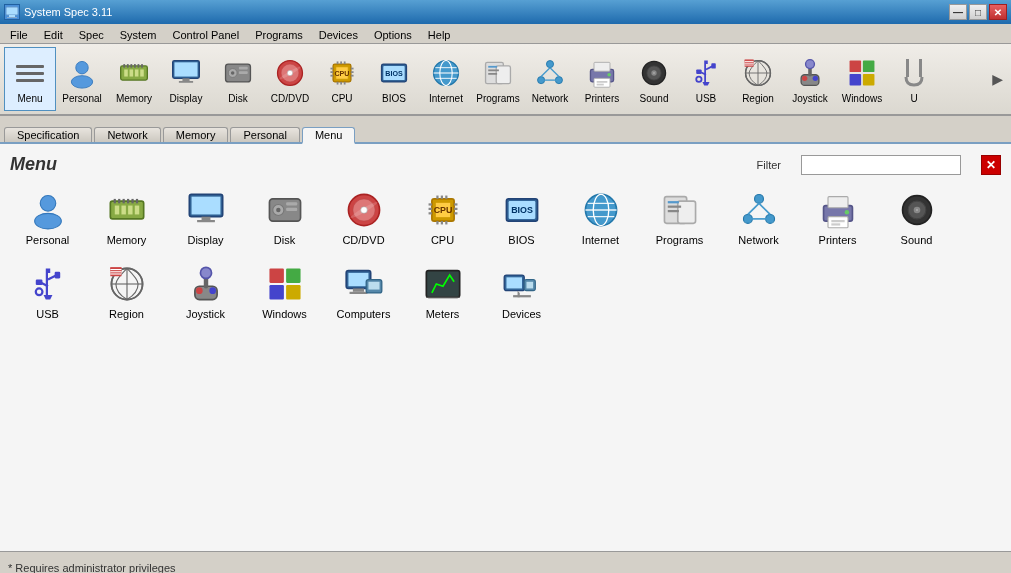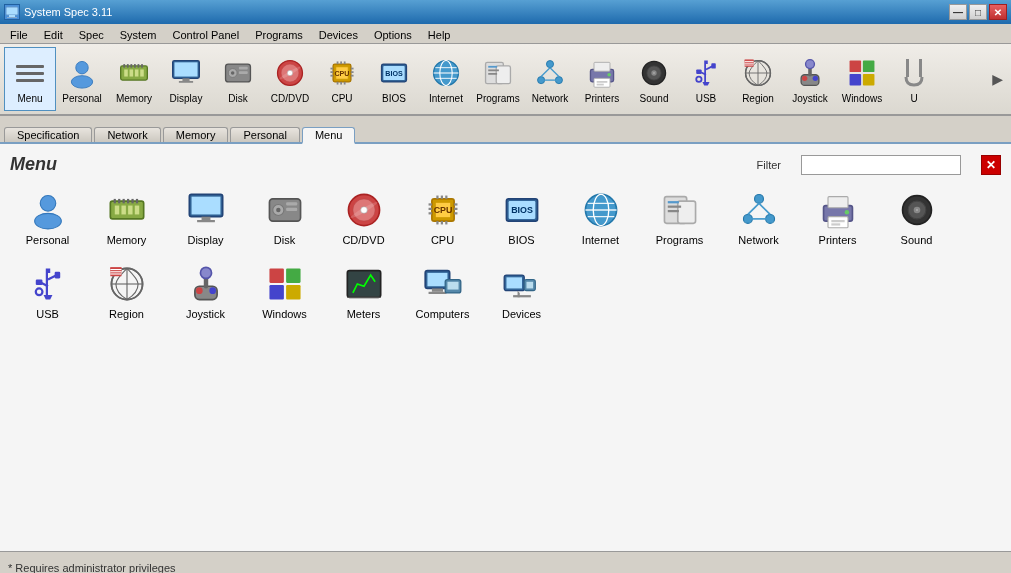--- a/index.html
+++ b/index.html
@@ -739,43 +739,43 @@
             <rect x="19" y="4" width="13" height="13" rx="1" fill="#44aa44"></rect>
             <rect x="4" y="19" width="13" height="13" rx="1" fill="#4444cc"></rect>
             <rect x="19" y="19" width="13" height="13" rx="1" fill="#ccaa00"></rect>
           </svg>
         </div>
         <div class="grid-icon-label">Windows</div>
       </div>
       <div class="grid-icon">
         <div class="grid-icon-img">
           <svg width="40" height="40" viewBox="0 0 36 36">
-            <rect x="3" y="6" width="30" height="24" rx="2" fill="#334444" stroke="#222" stroke-width="1.5"></rect>
-            <polyline points="8,26 12,18 18,20 24,10 28,16" fill="none" stroke="#00ff00" stroke-width="1.5"></polyline>
-            <line x1="3" y1="30" x2="33" y2="30" stroke="#555" stroke-width="1"></line>
-          </svg>
-        </div>
-        <div class="grid-icon-label">Meters</div>
-      </div>
-      <div class="grid-icon">
-        <div class="grid-icon-img">
-          <svg width="40" height="40" viewBox="0 0 36 36">
             <rect x="2" y="6" width="22" height="16" rx="2" fill="#336699" stroke="#224477" stroke-width="1.5"></rect>
             <rect x="4" y="8" width="18" height="12" fill="#aaddff"></rect>
             <rect x="8" y="22" width="10" height="3" fill="#888"></rect>
             <rect x="5" y="25" width="16" height="2" fill="#888"></rect>
             <rect x="20" y="14" width="14" height="12" rx="2" fill="#5588aa" stroke="#336688" stroke-width="1.2"></rect>
             <rect x="22" y="16" width="10" height="7" fill="#bbddee"></rect>
           </svg>
         </div>
         <div class="grid-icon-label">Computers</div>
       </div>
       <div class="grid-icon">
         <div class="grid-icon-img">
           <svg width="40" height="40" viewBox="0 0 36 36">
+            <rect x="3" y="6" width="30" height="24" rx="2" fill="#334444" stroke="#222" stroke-width="1.5"></rect>
+            <polyline points="8,26 12,18 18,20 24,10 28,16" fill="none" stroke="#00ff00" stroke-width="1.5"></polyline>
+            <line x1="3" y1="30" x2="33" y2="30" stroke="#555" stroke-width="1"></line>
+          </svg>
+        </div>
+        <div class="grid-icon-label">Meters</div>
+      </div>
+      <div class="grid-icon">
+        <div class="grid-icon-img">
+          <svg width="40" height="40" viewBox="0 0 36 36">
             <rect x="2" y="10" width="18" height="14" rx="2" fill="#336699" stroke="#224477" stroke-width="1.2"></rect>
             <rect x="4" y="12" width="14" height="10" fill="#aaddff"></rect>
             <rect x="20" y="14" width="10" height="10" rx="2" fill="#5588aa" stroke="#336688" stroke-width="1"></rect>
             <rect x="22" y="16" width="6" height="6" fill="#bbddee"></rect>
             <path d="M14 24 L16 26 L16 30 L14 30" fill="#888"></path>
             <rect x="10" y="28" width="16" height="2" fill="#888"></rect>
           </svg>
         </div>
         <div class="grid-icon-label">Devices</div>
       </div>

